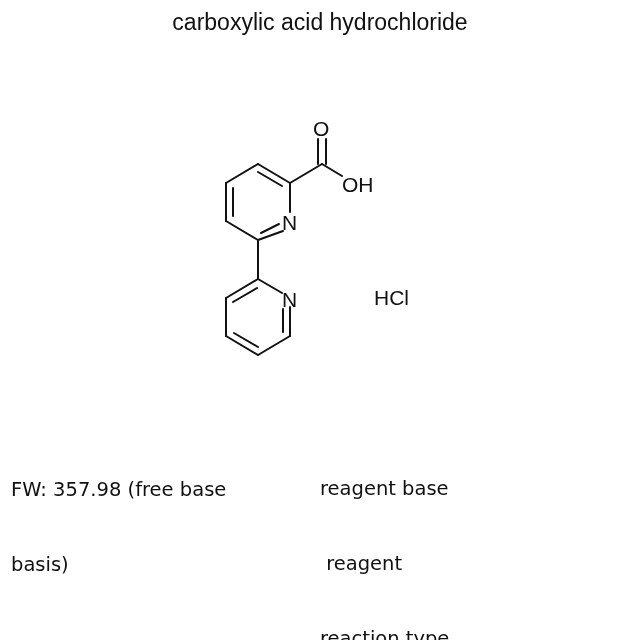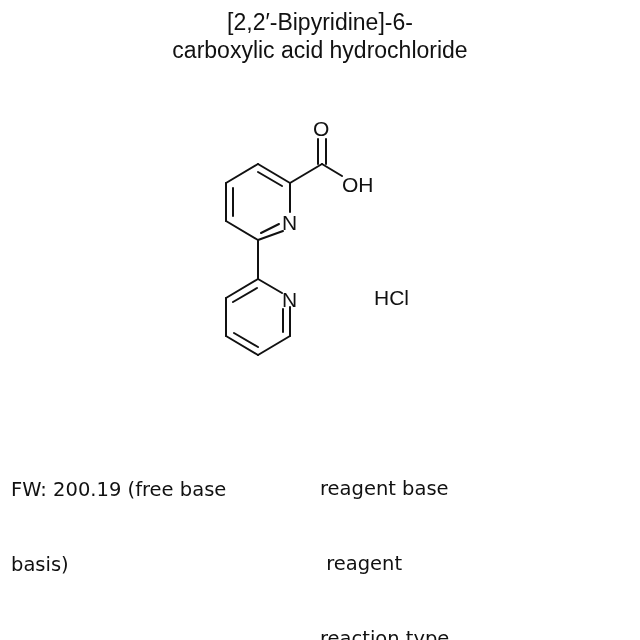--- a/index.html
+++ b/index.html
@@ -15,21 +15,20 @@
       font-size: 19.5px; line-height: 25px; color: #111; white-space: pre;
     }
     .props-left { left: 11px; top: 427px; }
     .props-right { left: 320px; top: 426px; }
     .atom-label { font-family: "Liberation Sans", sans-serif; font-size: 21px; fill: #111; }
   </style>
 </head>
 <body>
 
 <div class="title">
-  <div>[2,2′-Bipyridine]-6-</div>
   <div>carboxylic acid hydrochloride</div>
 </div>
 
 <svg class="structure" viewBox="0 0 640 640" width="640" height="640">
   <g stroke="#111" stroke-width="2" fill="none" stroke-linecap="round">
 
     <line x1="258" y1="164" x2="290" y2="183"></line>
     <line x1="290" y1="183" x2="290" y2="212"></line>
     <line x1="283" y1="231" x2="258" y2="240"></line>
     <line x1="258" y1="240" x2="226" y2="221"></line>
@@ -59,21 +58,21 @@
     <line x1="234" y1="333" x2="258" y2="347"></line>
   </g>
   <text class="atom-label" x="313" y="136">O</text>
   <text class="atom-label" x="342" y="192">OH</text>
   <text class="atom-label" x="282" y="230">N</text>
   <text class="atom-label" x="282" y="307">N</text>
   <text class="atom-label" x="374" y="305">HCl</text>
 </svg>
 
 <div class="props props-left">
-  <div>FW: 200.19 (free base</div>
+  <div>FW: 357.98 (free base</div>
   <div>basis)</div>
 </div>
 
 <div class="props props-right">
   <div>reagent base</div>
   <div> reagent</div>
   <div>reaction type</div>
   
 </div>
 

